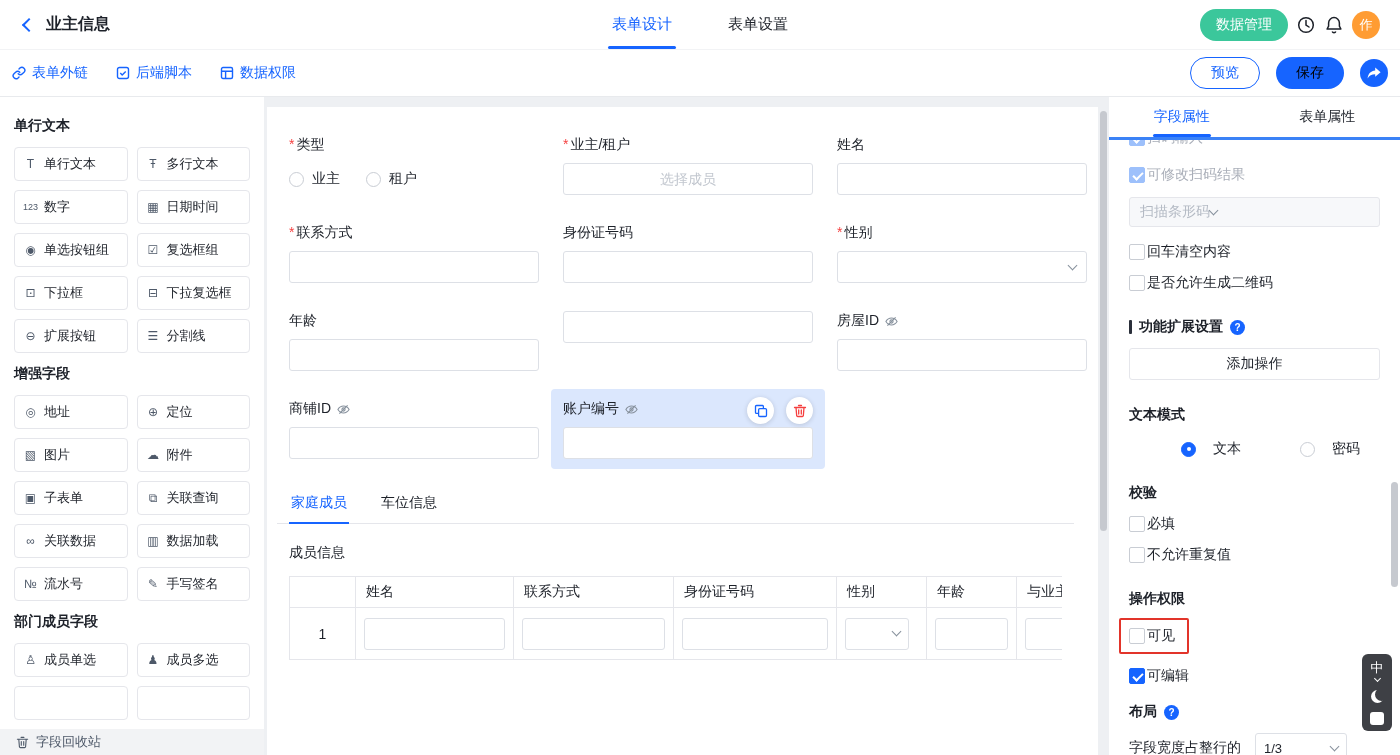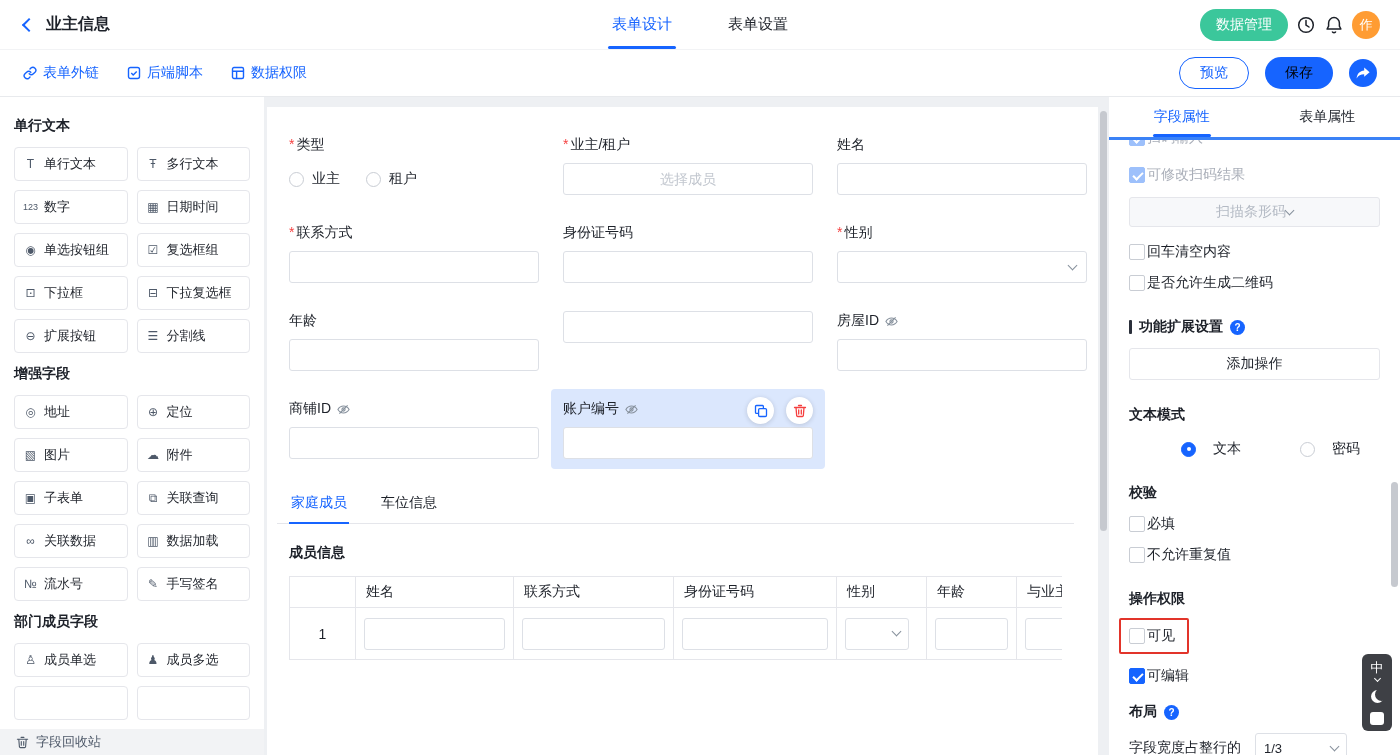--- a/index.html
+++ b/index.html
@@ -13,21 +13,21 @@
 .ptitle{font-size:16px;font-weight:bold;margin-left:8px}
 .top-tabs{position:absolute;left:50%;transform:translateX(-50%);display:flex;gap:56px;height:100%}
 .top-tab{display:flex;align-items:center;font-size:15px;cursor:pointer;position:relative;color:#1d2129}
 .top-tab.active{color:#1664ff}
 .top-tab.active::after{content:"";position:absolute;bottom:0;left:-4px;right:-4px;height:3px;background:#1664ff;border-radius:2px}
 .topbar-right{margin-left:auto;display:flex;align-items:center;gap:8px}
 .btn-green{background:#3bc79b;color:#fff;border:none;border-radius:16px;padding:7px 16px;font-size:14px;cursor:pointer}
 .hicon{cursor:pointer;display:flex}
 .avatar{width:28px;height:28px;border-radius:50%;background:#ff9c33;color:#fff;display:flex;align-items:center;justify-content:center;font-size:13px;cursor:pointer}
 
-.subbar{height:47px;display:flex;align-items:center;padding:0 23px;border-bottom:1px solid #e8eaed;background:#fff}
+.subbar{height:47px;display:flex;align-items:center;padding:0 12px;border-bottom:1px solid #e8eaed;background:#fff}
 .sub-link{color:#1664ff;display:flex;align-items:center;gap:6px;margin-right:28px;font-size:14px;cursor:pointer}
 .subbar-right{margin-left:auto;display:flex;align-items:center;gap:16px}
 .btn-outline{border:1px solid #1664ff;color:#1664ff;background:#fff;border-radius:16px;padding:6px 20px;font-size:14px;cursor:pointer}
 .btn-primary{background:#1664ff;color:#000000;border:none;border-radius:16px;padding:7px 20px;font-size:14px;cursor:pointer}
 .btn-share{width:28px;height:28px;border-radius:50%;background:#1664ff;border:none;display:flex;align-items:center;justify-content:center;cursor:pointer}
 
 .main{display:flex;height:658px}
 
 .sidebar{width:265px;flex:none;border-right:1px solid #eef0f3;padding:12px 14px 0;position:relative;overflow:hidden;background:#fff}
 .sec-title{font-weight:bold;font-size:14px;margin:8px 0 12px}
@@ -52,21 +52,21 @@
 .cradio{width:15px;height:15px;border:1px solid #c9cdd4;border-radius:50%;background:#fff;flex:none}
 .cradio-lab{margin-right:18px}
 .factions{position:absolute;top:8px;right:12px;display:flex;gap:12px}
 .abtn{width:27px;height:27px;border-radius:50%;background:#fff;box-shadow:0 1px 5px rgba(0,0,0,.15);display:flex;align-items:center;justify-content:center;cursor:pointer}
 
 .stabs{display:flex;gap:30px;border-bottom:1px solid #e5e6eb;margin-top:14px;padding:0 12px}
 .stab{padding:11px 2px;font-size:14px;position:relative;cursor:pointer}
 .stab.active{color:#1664ff}
 .stab.active::after{content:"";position:absolute;bottom:-1px;left:0;right:0;height:2px;background:#1664ff}
 .subsec{padding:20px 12px 0}
-.subtitle{font-weight:bold;margin-bottom:14px}
+.subtitle{font-weight:normal;margin-bottom:14px}
 .tablewrap{overflow:hidden;width:100%}
 table{border-collapse:collapse;table-layout:fixed;width:887px}
 col.c0{width:66px}col.c1{width:158px}col.c2{width:160px}col.c3{width:163px}col.c4{width:90px}col.c5{width:90px}col.c6{width:160px}
 th{border:1px solid #e5e6eb;font-weight:400;text-align:left;padding:6px 10px;height:28px;font-size:14px;background:#fff}
 td{border:1px solid #e5e6eb;height:52px;padding:0 8px}
 td.idx{text-align:center;color:#1d2129}
 .tinput{width:100%;height:32px;border:1px solid #dde0e6;border-radius:3px;padding:0 8px;font-size:13px;outline:none}
 .tselect{width:64px;height:32px;border:1px solid #dde0e6;border-radius:3px;display:flex;align-items:center;justify-content:flex-end;padding:0 8px;cursor:pointer;background:#fff}
 .vscroll{position:absolute;top:14px;right:1px;width:7px;height:420px;background:#c6c9cf;border-radius:4px;cursor:pointer}
 
@@ -77,21 +77,21 @@
 .rtab.active::after{content:"";position:absolute;bottom:0;left:50%;transform:translateX(-50%);width:58px;height:3px;background:#1664ff;border-radius:2px}
 .rbody{padding:0 20px}
 .chkrow{display:flex;align-items:center;gap:2px;margin:13px 0;font-size:14px}
 .chk{width:16px;height:16px;border:1px solid #c9cdd4;border-radius:2px;background:#fff;flex:none;position:relative;cursor:pointer}
 .chk.checked{background:#1664ff;border-color:#1664ff}
 .chk.dis-checked{background:#9dc0fb;border-color:#9dc0fb}
 .chk.checked::after,.chk.dis-checked::after{content:"";position:absolute;left:5px;top:2px;width:4px;height:8px;border:solid #fff;border-width:0 2px 2px 0;transform:rotate(45deg)}
 .gray{color:#a9aeb8}
 .clipwrap{height:13px;overflow:hidden}
 .clipwrap .chkrow{margin:0;transform:translateY(-11px)}
-.dselect{height:30px;border:1px solid #e5e6eb;background:#f7f8fa;border-radius:3px;display:flex;align-items:center;justify-content:center;padding:0 10px;color:#b4bac4;font-size:14px;margin:5px 0 16px;cursor:not-allowed}
+.dselect{height:30px;border:1px solid #e5e6eb;background:#f7f8fa;border-radius:3px;display:flex;align-items:center;justify-content:flex-start;padding:0 10px;color:#b4bac4;font-size:14px;margin:5px 0 16px;cursor:not-allowed}
 .secrow{display:flex;align-items:center;gap:7px;margin:26px 0 12px;font-weight:bold;font-size:14px}
 .secbar{width:3px;height:14px;background:#2a2f3a;border-radius:1px}
 .qicon{width:15px;height:15px;border-radius:50%;background:#1664ff;color:#fff;display:flex;align-items:center;justify-content:center;flex:none;cursor:pointer}
 .qicon::after{content:"?";font-size:10px;font-weight:bold}
 .addbtn{width:100%;height:32px;border:1px solid #e5e6eb;background:#fff;border-radius:3px;font-size:14px;color:#1d2129;cursor:pointer}
 .blabel{font-weight:bold;margin:26px 0 6px;font-size:14px}
 .radiorow{display:flex;align-items:center;margin:16px 0 0 52px;gap:17px}
 .prad{width:15px;height:15px;border-radius:50%;border:1px solid #c9cdd4;background:#fff;flex:none;position:relative;cursor:pointer}
 .prad.on{background:#1664ff;border-color:#1664ff}
 .prad.on::after{content:"";position:absolute;left:4.5px;top:4.5px;width:4px;height:4px;border-radius:50%;background:#fff}

